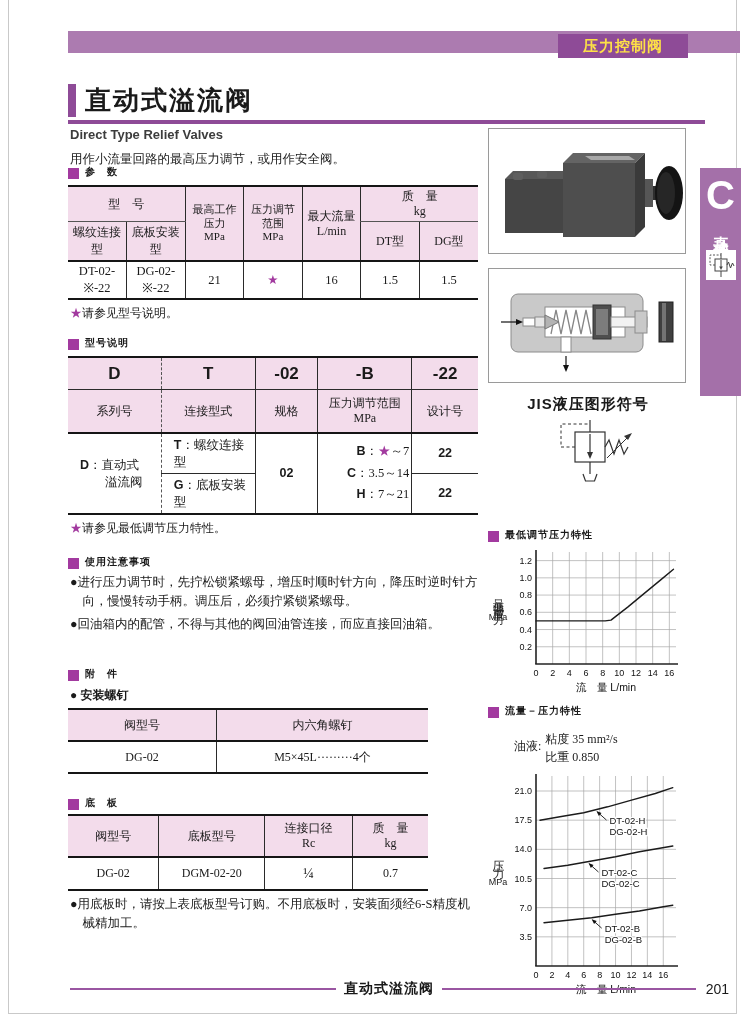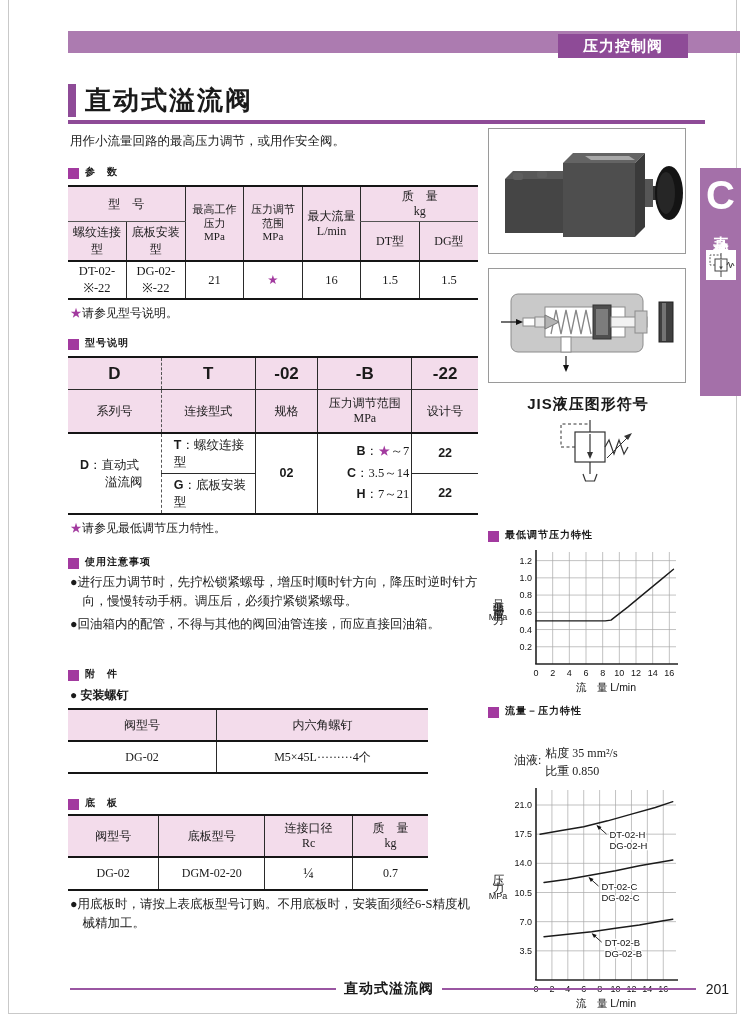--- a/index.html
+++ b/index.html
@@ -7,21 +7,21 @@
        font-family:"Liberation Sans","DejaVu Sans",sans-serif;color:#1a1a1a;}
   .serif{font-family:"Liberation Serif","DejaVu Serif",serif;}
   
   .frame-l{position:absolute;left:8px;top:0;bottom:10px;width:1px;background:#c9c9c9;}
   .frame-r{position:absolute;left:736px;top:0;bottom:10px;width:1px;background:#c9c9c9;}
   .frame-b{position:absolute;left:8px;right:10px;top:1013px;height:1px;background:#c9c9c9;}
   
   .banner{position:absolute;left:68px;top:31px;right:7px;height:22px;background:#ac7bb0;}
   .banner-box{position:absolute;right:52px;top:3px;height:24px;min-width:110px;background:#8e4b97;
               display:flex;align-items:center;justify-content:center;padding:0 10px;}
-  .banner-box span{color:#ffffff;font-weight:bold;font-size:15px;letter-spacing:1px;}
+  .banner-box span{color:#fde047;font-weight:bold;font-size:15px;letter-spacing:1px;}
   
   .title-block{position:absolute;left:68px;top:84px;width:640px;}
   .title-row{display:flex;align-items:flex-start;}
   .title-bar{width:8px;height:33px;background:#8e4b97;margin-right:9px;}
   h1{margin:0;font-size:26px;line-height:33px;font-weight:bold;letter-spacing:2px;}
   .title-rule{height:4px;background:#8e4b97;margin-top:3px;width:637px;}
   .subtitle{font-size:13px;font-weight:bold;color:#3c3c3c;margin:3px 0 0 2px;}
   .desc{font-size:12.5px;margin:9px 0 0 2px;}
   
   .col-left{position:absolute;left:68px;top:165px;width:412px;}
@@ -73,21 +73,21 @@
   
   .chart-head{margin-top:36px;}
   .chart-head2{margin-top:8px;}
   .chartrow{display:flex;margin-top:4px;}
   .ylab{width:20px;display:flex;flex-direction:column;align-items:center;justify-content:center;
         padding-bottom:30px;}
   .vert{writing-mode:vertical-rl;text-orientation:upright;font-size:11px;letter-spacing:3px;
         font-family:"Liberation Serif","DejaVu Serif",serif;}
   .vert.p2{font-size:12px;letter-spacing:7px;}
   .yunit{font-size:9px;margin-top:4px;font-family:"Liberation Sans",sans-serif;}
-  .oil{display:flex;margin:26px 0 0 26px;font-size:12px;
+  .oil{display:flex;margin:12px 0 0 26px;font-size:12px;
        font-family:"Liberation Serif","DejaVu Serif",serif;}
   .oil .lbl{margin:8px 4px 0 0;}
   .oil .lines div{line-height:1.5;}
   
   .side-tab{position:absolute;left:700px;top:168px;width:41px;height:228px;background:#a470a9;
             display:flex;flex-direction:column;align-items:center;}
   .tab-c{color:#fff;font-size:40px;font-weight:bold;line-height:54px;}
   .tab-label{writing-mode:vertical-rl;text-orientation:upright;color:#fff;font-weight:bold;
              font-size:15px;letter-spacing:3px;margin-top:2px;}
   .tab-sym{width:30px;height:30px;background:#fff;margin-top:8px;}
@@ -113,20 +113,21 @@
       <span>压力控制阀</span>
     </div>
   </div>
 
   <div class="title-block">
     <div class="title-row">
       <div class="title-bar"></div>
       <h1>直动式溢流阀</h1>
     </div>
     <div class="title-rule"></div>
+    <div class="subtitle">Direct Type Relief Valves</div>
     <div class="desc serif">用作小流量回路的最高压力调节，或用作安全阀。</div>
   </div>
 
   <div class="col-left">
 
     <div class="sechead">
       <span class="sq"></span>
       <span>参　数</span>
     </div>
 

